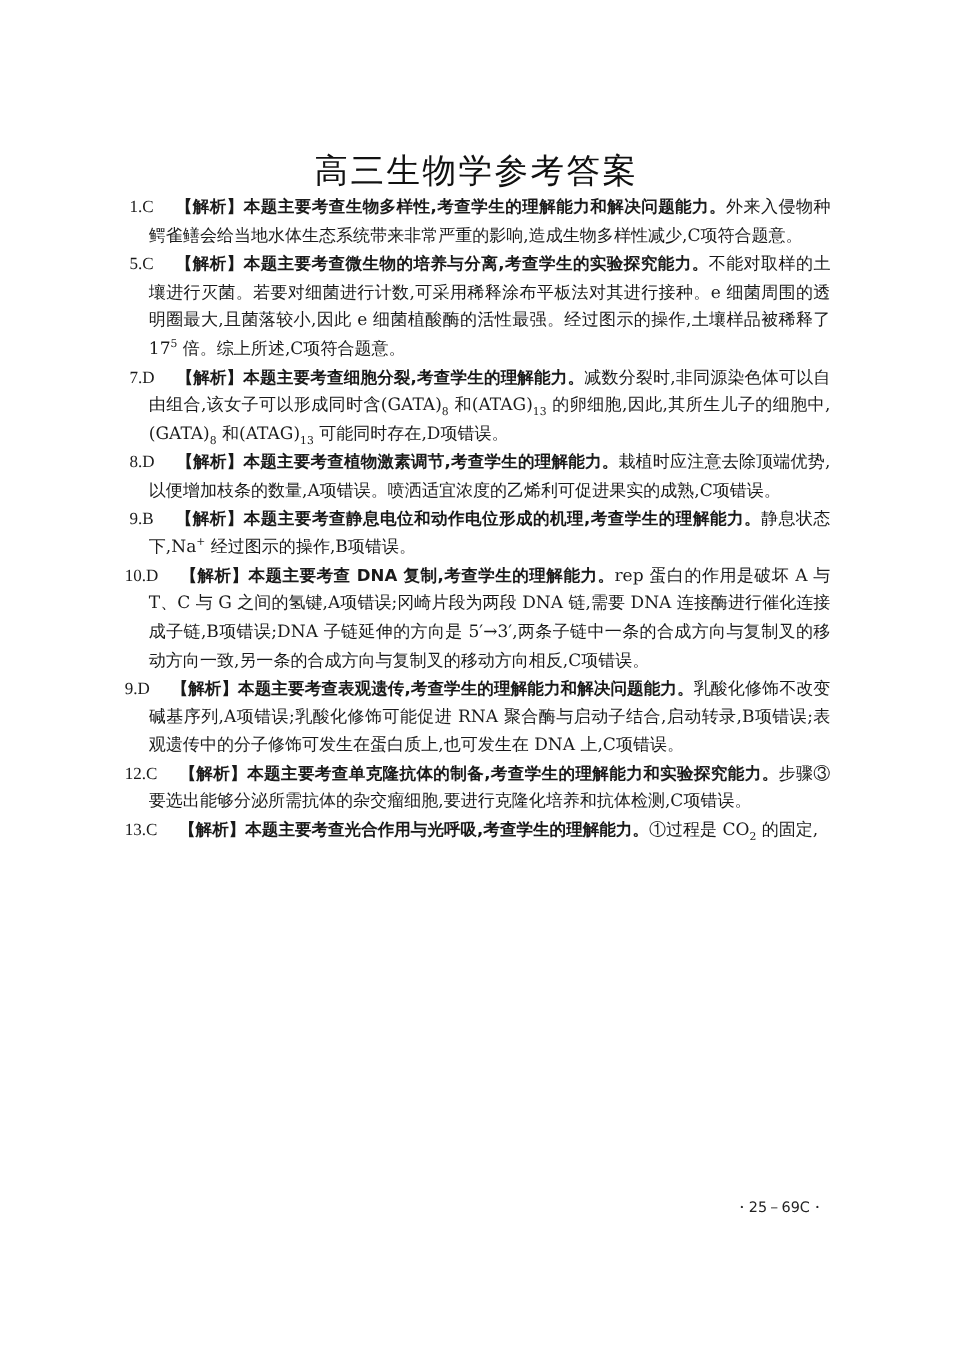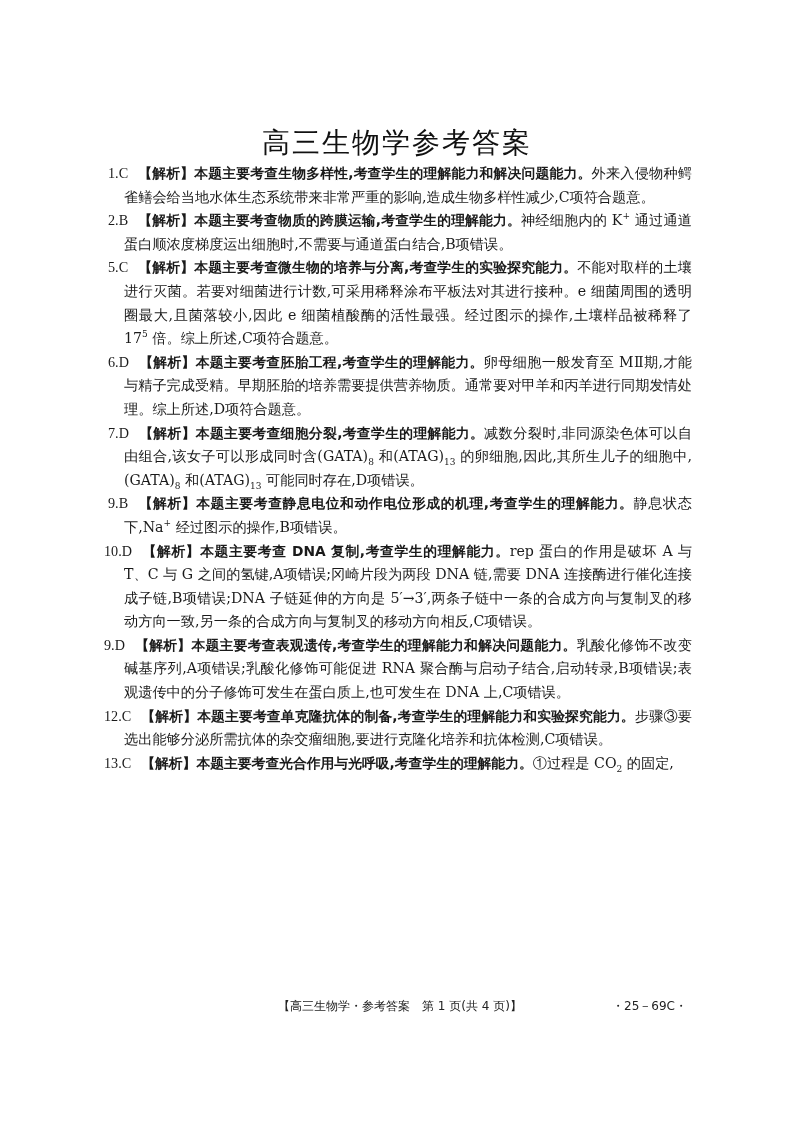--- a/index.html
+++ b/index.html
@@ -17,60 +17,57 @@
   }
   .answers {
     position: absolute; top: 162px; left: 108px; width: 584px;
   }
   .item {
     font-size: 14.2px; line-height: 23.6px;
     padding-left: 16px; text-indent: -16px;
     text-align: justify;
   }
   .item.two-digit { padding-left: 16px; text-indent: -20px; }
-  .num { font-family: "Liberation Serif", serif; margin-right: 10px; }
-  .bold { font-weight: bold; font-family: "DejaVu Sans", "Liberation Sans", sans-serif; font-size: 13.8px; }
+  .num { font-family: "Liberation Serif", serif; margin-right: 0; }
+  .bold { font-weight: bold; font-family: "DejaVu Sans", "Liberation Sans", sans-serif; font-size: 13.8px; margin-left: 18px; }
   sup, sub { font-size: 9px; line-height: 0; }
   .footer {
     position: absolute; top: 998px; left: 0; width: 794px; height: 20px;
     font-family: "DejaVu Sans", "Liberation Sans", sans-serif;
     font-size: 12px; color: #222;
   }
   .footer-center { position: absolute; left: 278px; top: 0; }
   .footer-code { position: absolute; left: 612px; top: 0; }
 </style>
 </head>
 <body>
 
 <div class="page-title">高三生物学参考答案</div>
 
 <div class="answers">
 
   <div class="item">
     <span class="num"><span>1.</span><span>C</span></span><span class="bold">【解析】本题主要考查生物多样性,考查学生的理解能力和解决问题能力。</span><span>外来入侵物种鳄雀鳝会给当地水体生态系统带来非常严重的影响,造成生物多样性减少,C项符合题意。</span>
   </div>
 
-  <div class="item">
-    <span class="num"><span>2.</span><span>B</span></span><span class="bold">【解析】本题主要考查物质的跨膜运输,考查学生的理解能力。</span><span>神经细胞内的 K</span><sup>+</sup><span> 通过通道蛋白顺浓度梯度运出细胞时,不需要与通道蛋白结合,B项错误。</span>
-  </div>
 
 
 
   <div class="item">
     <span class="num"><span>5.</span><span>C</span></span><span class="bold">【解析】本题主要考查微生物的培养与分离,考查学生的实验探究能力。</span><span>不能对取样的土壤进行灭菌。若要对细菌进行计数,可采用稀释涂布平板法对其进行接种。e 细菌周围的透明圈最大,且菌落较小,因此 e 细菌植酸酶的活性最强。经过图示的操作,土壤样品被稀释了 17</span><sup>5</sup><span> 倍。综上所述,C项符合题意。</span>
   </div>
 
-  <div class="item">
-    <span class="num"><span>6.</span><span>D</span></span><span class="bold">【解析】本题主要考查胚胎工程,考查学生的理解能力。</span><span>卵母细胞一般发育至 MⅡ期,才能与精子完成受精。早期胚胎的培养需要提供营养物质。通常要对甲羊和丙羊进行同期发情处理。综上所述,D项符合题意。</span>
-  </div>
 
   <div class="item">
     <span class="num"><span>7.</span><span>D</span></span><span class="bold">【解析】本题主要考查细胞分裂,考查学生的理解能力。</span><span>减数分裂时,非同源染色体可以自由组合,该女子可以形成同时含(GATA)</span><sub>8</sub><span> 和(ATAG)</span><sub>13</sub><span> 的卵细胞,因此,其所生儿子的细胞中,(GATA)</span><sub>8</sub><span> 和(ATAG)</span><sub>13</sub><span> 可能同时存在,D项错误。</span>
   </div>
 
+  <div class="item">
+    <span class="num"><span>8.</span><span>D</span></span><span class="bold">【解析】本题主要考查植物激素调节,考查学生的理解能力。</span><span>栽植时应注意去除顶端优势,以便增加枝条的数量,A项错误。喷洒适宜浓度的乙烯利可促进果实的成熟,C项错误。</span>
+  </div>
 
   <div class="item">
     <span class="num"><span>9.</span><span>B</span></span><span class="bold">【解析】本题主要考查静息电位和动作电位形成的机理,考查学生的理解能力。</span><span>静息状态下,Na</span><sup>+</sup><span> 经过图示的操作,B项错误。</span>
   </div>
 
   <div class="item two-digit">
     <span class="num"><span>10.</span><span>D</span></span><span class="bold">【解析】本题主要考查 DNA 复制,考查学生的理解能力。</span><span>rep 蛋白的作用是破坏 A 与 T、C 与 G 之间的氢键,A项错误;冈崎片段为两段 DNA 链,需要 DNA 连接酶进行催化连接成子链,B项错误;DNA 子链延伸的方向是 5′→3′,两条子链中一条的合成方向与复制叉的移动方向一致,另一条的合成方向与复制叉的移动方向相反,C项错误。</span>
   </div>
 
   <div class="item two-digit">
@@ -81,15 +78,14 @@
     <span class="num"><span>12.</span><span>C</span></span><span class="bold">【解析】本题主要考查单克隆抗体的制备,考查学生的理解能力和实验探究能力。</span><span>步骤③要选出能够分泌所需抗体的杂交瘤细胞,要进行克隆化培养和抗体检测,C项错误。</span>
   </div>
 
   <div class="item two-digit">
     <span class="num"><span>13.</span><span>C</span></span><span class="bold">【解析】本题主要考查光合作用与光呼吸,考查学生的理解能力。</span><span>①过程是 CO</span><sub>2</sub><span> 的固定,</span>
   </div>
 
 </div>
 
 <div class="footer">
-  <span class="footer-center">【高三生物学・参考答案　第 1 页(共 4 页)】</span>
   <span class="footer-code">・25－69C・</span>
 </div>
 
 </body></html>

